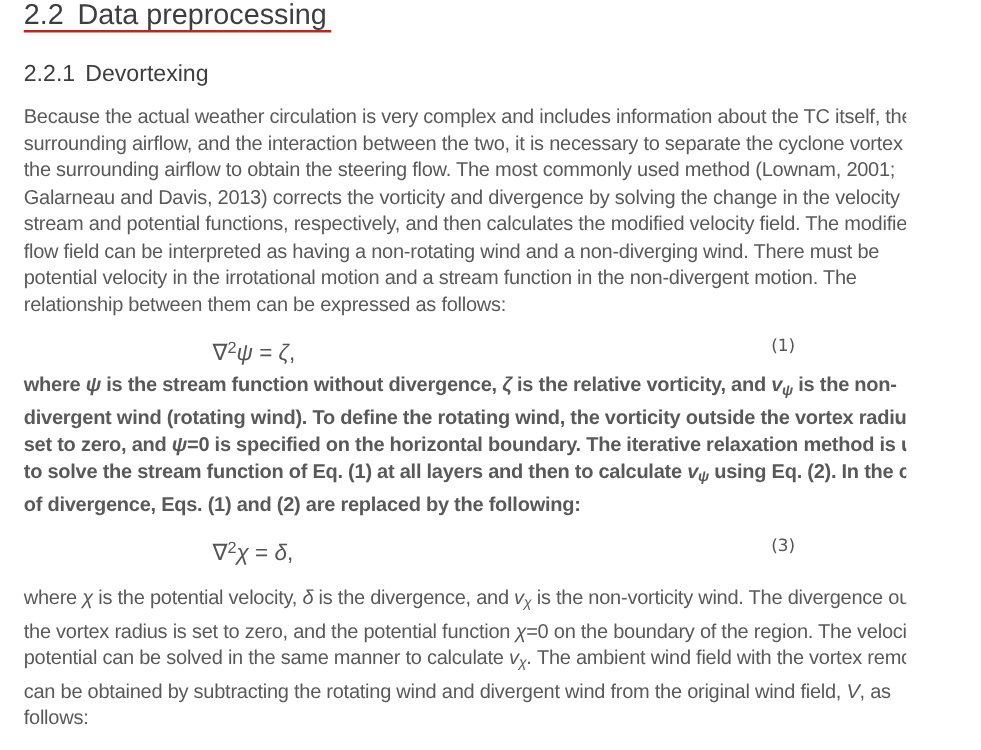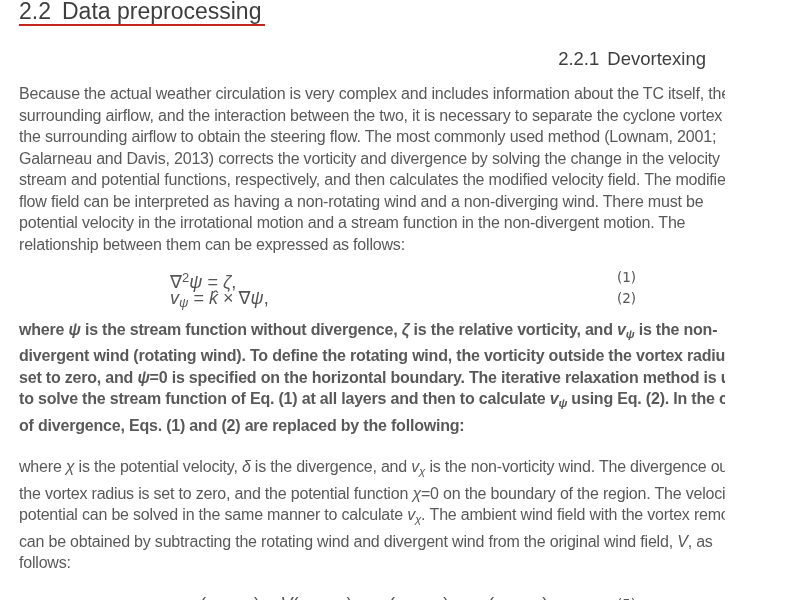--- a/index.html
+++ b/index.html
@@ -24,21 +24,20 @@
     font-size:23px;line-height:21px;font-weight:400;
     color:var(--heading_gray);
     border-bottom:2px solid var(--accent_red);
     white-space:nowrap;
   }
   .sec-num{margin-right:11px;}
   .subsec-heading{
     margin:22px 0 0 0;
     font-size:18.5px;line-height:22px;font-weight:400;
     color:var(--heading_gray);
-    text-align:right;
   }
   .subsec-num{margin-right:8px;}
   p.body-text{
     margin:13px 0 0 0;
     font-size:16px;line-height:21.5px;letter-spacing:-0.2px;
     color:var(--body_gray);
     width:747px;
   }
   p.p2{margin-top:10px;font-weight:bold;}
   p.p3{margin-top:20px;}
@@ -75,29 +74,29 @@
     <span class="subsec-num">2.2.1</span><span class="subsec-title">Devortexing</span>
   </h2>
 
   <p class="body-text p1"><span class="sg-n">Because the actual weather circulation is very complex and includes information about the TC itself, the surrounding airflow, and the interaction between the two, it is necessary to separate the cyclone vortex from the surrounding airflow to obtain the steering flow. The most commonly used method (Lownam, 2001; Galarneau and Davis, 2013) corrects the vorticity and divergence by solving the change in the velocity stream and potential functions, respectively, and then calculates the modified velocity field. The modified flow field can be interpreted as having a non-rotating wind and a non-diverging wind. There must be potential velocity in the irrotational motion and a stream function in the non-divergent motion. The relationship between them can be expressed as follows:</span></p>
 
   <div class="eq-block eq-block-1">
     <div class="eq-row">
       <span class="eq"><span class="sg-n">∇</span><span class="sg-sup">2</span><span class="sg-i">ψ</span><span class="sg-n"> = </span><span class="sg-i">ζ</span><span class="sg-n">,</span></span>
       <span class="eq-num">(1)</span>
     </div>
-    <div class="eq-row">
-      <span class="eq"><span class="sg-i">v</span><span class="sg-isub">ψ</span><span class="sg-n"> = </span><span class="sg-i">k̂</span><span class="sg-n"> × ∇</span><span class="sg-i">ψ</span><span class="sg-n">,</span></span>
-      <span class="eq-num">(2)</span>
-    </div>
   </div>
 
   <p class="body-text p2"><span class="sg-n">where </span><span class="sg-i">ψ</span><span class="sg-n"> is the stream function without divergence, </span><span class="sg-i">ζ</span><span class="sg-n"> is the relative vorticity, and </span><span class="sg-i">v</span><span class="sg-isub">ψ</span><span class="sg-n"> is the non-divergent wind (rotating wind). To define the rotating wind, the vorticity outside the vortex radius is set to zero, and </span><span class="sg-i">ψ</span><span class="sg-n">=0 is specified on the horizontal boundary. The iterative relaxation method is used to solve the stream function of Eq. (1) at all layers and then to calculate </span><span class="sg-i">v</span><span class="sg-isub">ψ</span><span class="sg-n"> using Eq. (2). In the case of divergence, Eqs. (1) and (2) are replaced by the following:</span></p>
 
   <div class="eq-block eq-block-2">
+    <div class="eq-row">
+      <span class="eq"><span class="sg-n">∇</span><span class="sg-sup">2</span><span class="sg-i">χ</span><span class="sg-n"> = </span><span class="sg-i">δ</span><span class="sg-n">,</span></span>
+      <span class="eq-num">(3)</span>
+    </div>
   </div>
 
   <p class="body-text p3"><span class="sg-n">where </span><span class="sg-i">χ</span><span class="sg-n"> is the potential velocity, </span><span class="sg-i">δ</span><span class="sg-n"> is the divergence, and </span><span class="sg-i">v</span><span class="sg-isub">χ</span><span class="sg-n"> is the non-vorticity wind. The divergence outside the vortex radius is set to zero, and the potential function </span><span class="sg-i">χ</span><span class="sg-n">=0 on the boundary of the region. The velocity potential can be solved in the same manner to calculate </span><span class="sg-i">v</span><span class="sg-isub">χ</span><span class="sg-n">. The ambient wind field with the vortex removed can be obtained by subtracting the rotating wind and divergent wind from the original wind field, </span><span class="sg-i">V</span><span class="sg-n">, as follows:</span></p>
 
   <div class="eq-block eq-block-3">
     <div class="eq-row">
       <span class="eq"><span class="sg-i">v</span><span class="sg-sub">env</span><span class="sg-n">(</span><span class="sg-i">x</span><span class="sg-n">, </span><span class="sg-i">y</span><span class="sg-n">, </span><span class="sg-i">p</span><span class="sg-n">) = </span><span class="sg-i">V</span><span class="sg-n">(</span><span class="sg-i">x</span><span class="sg-n">, </span><span class="sg-i">y</span><span class="sg-n">, </span><span class="sg-i">p</span><span class="sg-n">) − </span><span class="sg-i">v</span><span class="sg-isub">χ</span><span class="sg-n">(</span><span class="sg-i">x</span><span class="sg-n">, </span><span class="sg-i">y</span><span class="sg-n">, </span><span class="sg-i">p</span><span class="sg-n">) − </span><span class="sg-i">v</span><span class="sg-isub">ψ</span><span class="sg-n">(</span><span class="sg-i">x</span><span class="sg-n">, </span><span class="sg-i">y</span><span class="sg-n">, </span><span class="sg-i">p</span><span class="sg-n">)</span></span>
       <span class="eq-num">(5)</span>
     </div>
   </div>

